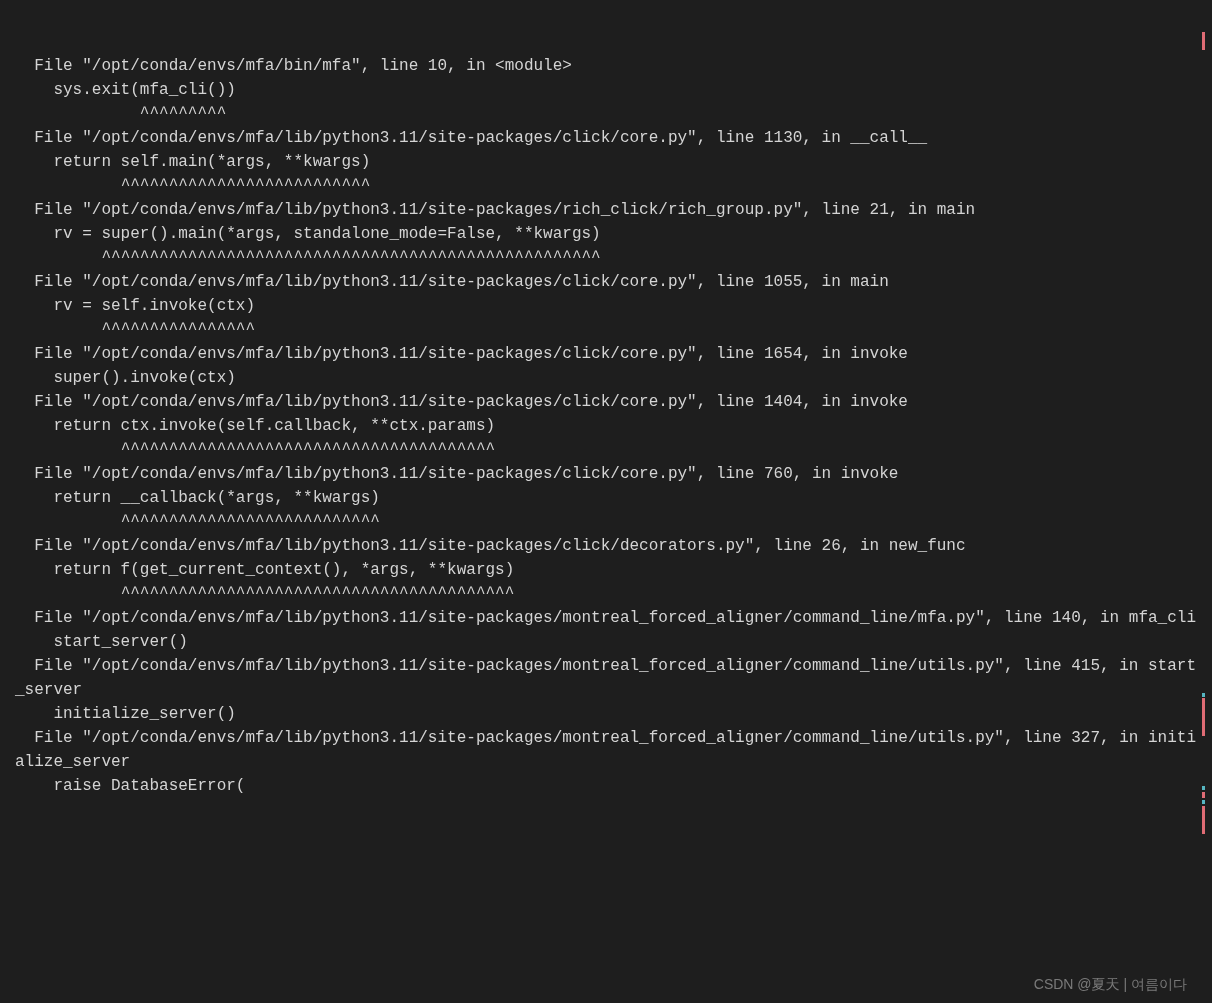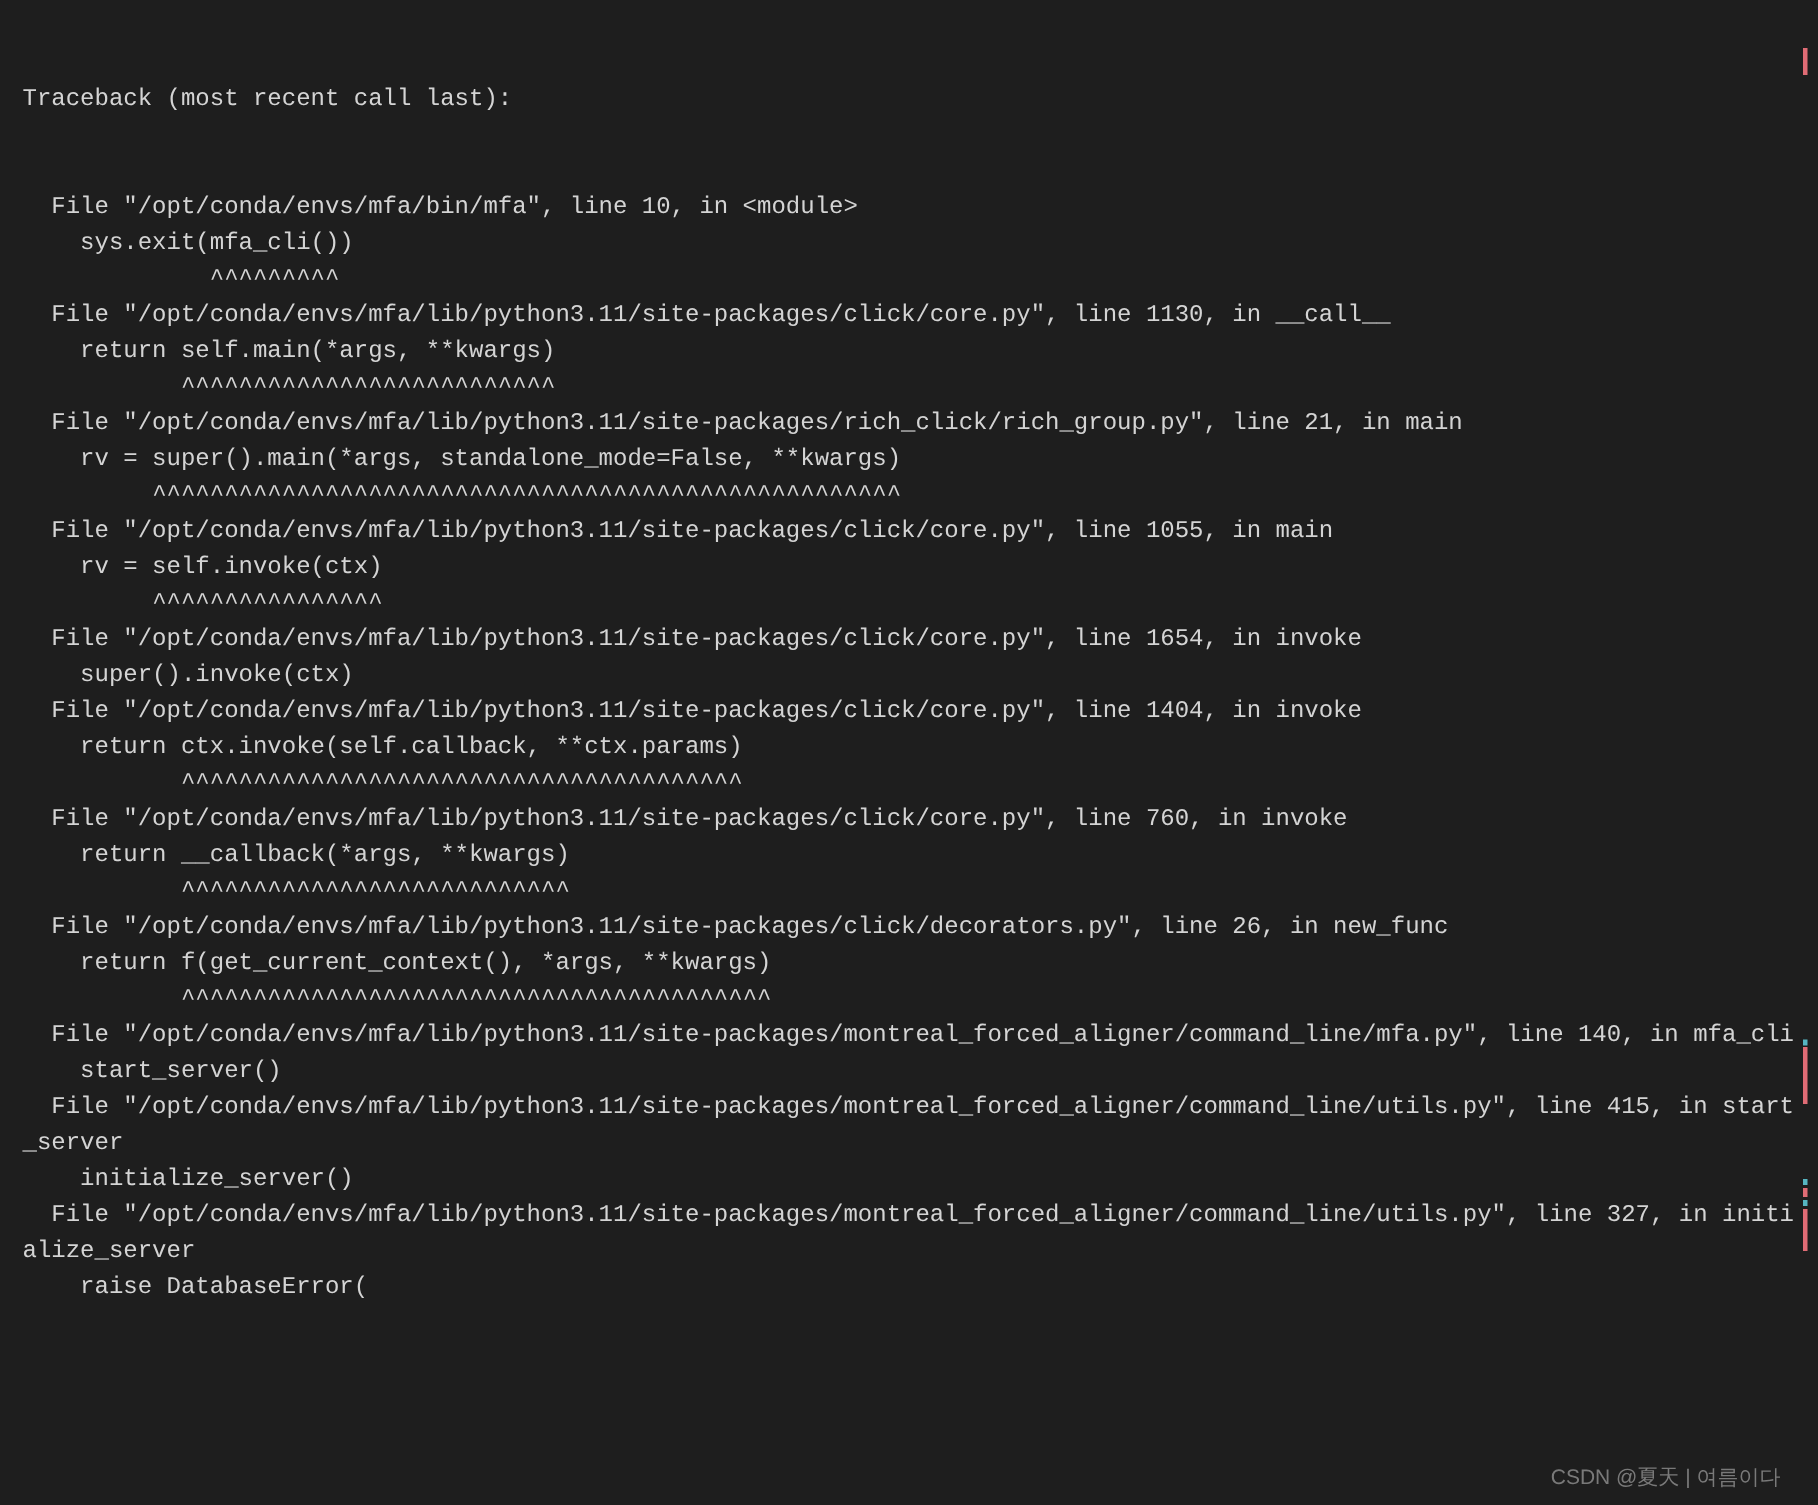--- a/index.html
+++ b/index.html
@@ -54,21 +54,20 @@
       font-size: 14px;
       opacity: 0.85;
       font-family: sans-serif;
       text-align: right;
     }
   </style>
 </head>
 <body>
 
 <div class="terminal-content">
-  <div>Traceback (most recent call last):</div>
   <div data-section="traceback" id="frames-container"><div>  File "/opt/conda/envs/mfa/bin/mfa", line 10, in &lt;module&gt;</div><div>    sys.exit(mfa_cli())</div><div>             ^^^^^^^^^</div><div>  File "/opt/conda/envs/mfa/lib/python3.11/site-packages/click/core.py", line 1130, in __call__</div><div>    return self.main(*args, **kwargs)</div><div>           ^^^^^^^^^^^^^^^^^^^^^^^^^^</div><div>  File "/opt/conda/envs/mfa/lib/python3.11/site-packages/rich_click/rich_group.py", line 21, in main</div><div>    rv = super().main(*args, standalone_mode=False, **kwargs)</div><div>         ^^^^^^^^^^^^^^^^^^^^^^^^^^^^^^^^^^^^^^^^^^^^^^^^^^^^</div><div>  File "/opt/conda/envs/mfa/lib/python3.11/site-packages/click/core.py", line 1055, in main</div><div>    rv = self.invoke(ctx)</div><div>         ^^^^^^^^^^^^^^^^</div><div>  File "/opt/conda/envs/mfa/lib/python3.11/site-packages/click/core.py", line 1654, in invoke</div><div>    super().invoke(ctx)</div><div>  File "/opt/conda/envs/mfa/lib/python3.11/site-packages/click/core.py", line 1404, in invoke</div><div>    return ctx.invoke(self.callback, **ctx.params)</div><div>           ^^^^^^^^^^^^^^^^^^^^^^^^^^^^^^^^^^^^^^^</div><div>  File "/opt/conda/envs/mfa/lib/python3.11/site-packages/click/core.py", line 760, in invoke</div><div>    return __callback(*args, **kwargs)</div><div>           ^^^^^^^^^^^^^^^^^^^^^^^^^^^</div><div>  File "/opt/conda/envs/mfa/lib/python3.11/site-packages/click/decorators.py", line 26, in new_func</div><div>    return f(get_current_context(), *args, **kwargs)</div><div>           ^^^^^^^^^^^^^^^^^^^^^^^^^^^^^^^^^^^^^^^^^</div><div>  File "/opt/conda/envs/mfa/lib/python3.11/site-packages/montreal_forced_aligner/command_line/mfa.py", line 140, in mfa_cli</div><div>    start_server()</div><div>  File "/opt/conda/envs/mfa/lib/python3.11/site-packages/montreal_forced_aligner/command_line/utils.py", line 415, in start_server</div><div>    initialize_server()</div><div>  File "/opt/conda/envs/mfa/lib/python3.11/site-packages/montreal_forced_aligner/command_line/utils.py", line 327, in initialize_server</div><div>    raise DatabaseError(</div></div>
   <div>&nbsp;</div>
   
 </div>
 
 <div class="scrollbar-area" id="minimap">
     <div class="minimap-bar bar-red" style="top: 32px; height: 18px;"></div>
     <div class="minimap-bar bar-cyan" style="top: 693px; height: 4px;"></div>
     <div class="minimap-bar bar-red" style="top: 698px; height: 38px;"></div>
     <div class="minimap-bar bar-cyan" style="top: 786px; height: 4px;"></div>

